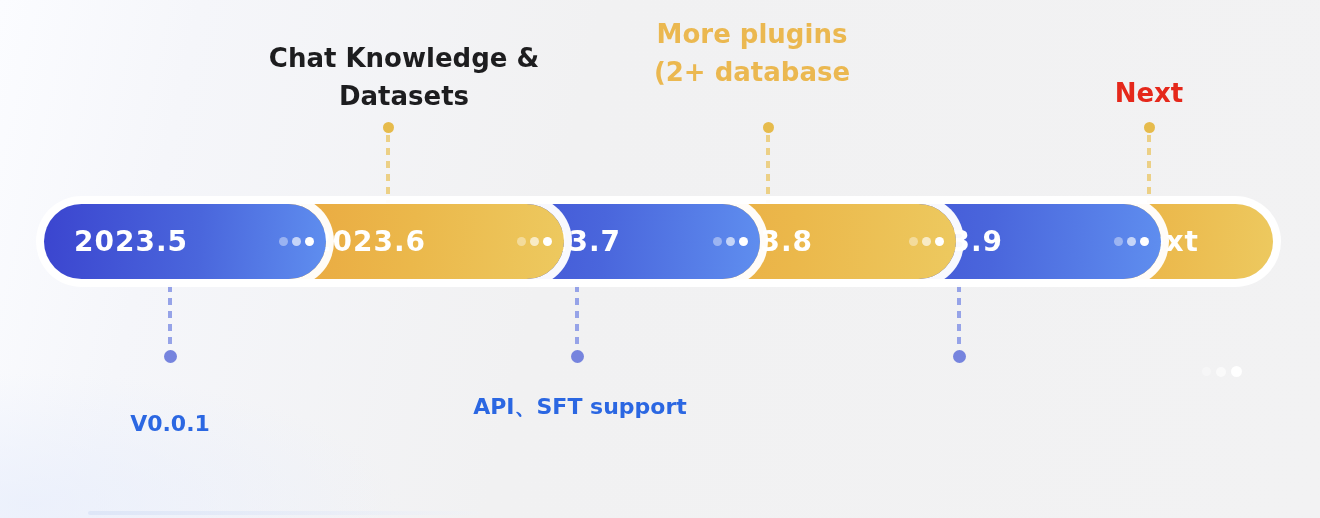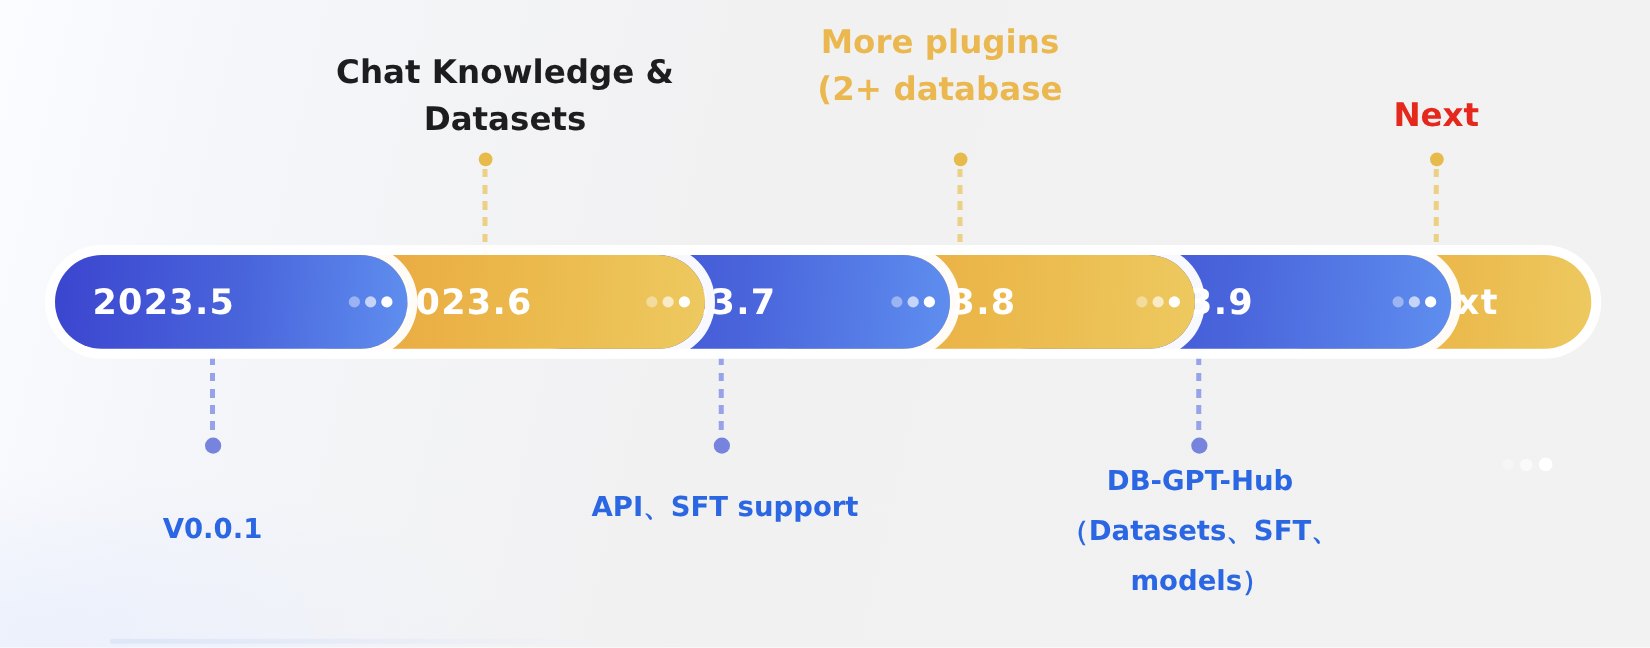--- a/index.html
+++ b/index.html
@@ -152,25 +152,20 @@
     <span class="c-line" style="height:64px;"></span>
     <span class="c-dot"></span>
   </div>
 
   <div class="ann bottom ann-v001">
     <div>V0.0.1</div>
   </div>
   <div class="ann bottom ann-api">
     <div>API、SFT support</div>
   </div>
-  <div class="ann bottom ann-hub">
-    <div>DB-GPT-Hub</div>
-    <div>（Datasets、SFT、</div>
-    <div>models）</div>
-  </div>
 
   <div class="bg-dots">
       <i></i>
       <i></i>
       <i></i>
     </div>
   <div class="bottom-bar"></div>
 
 </div>
 

